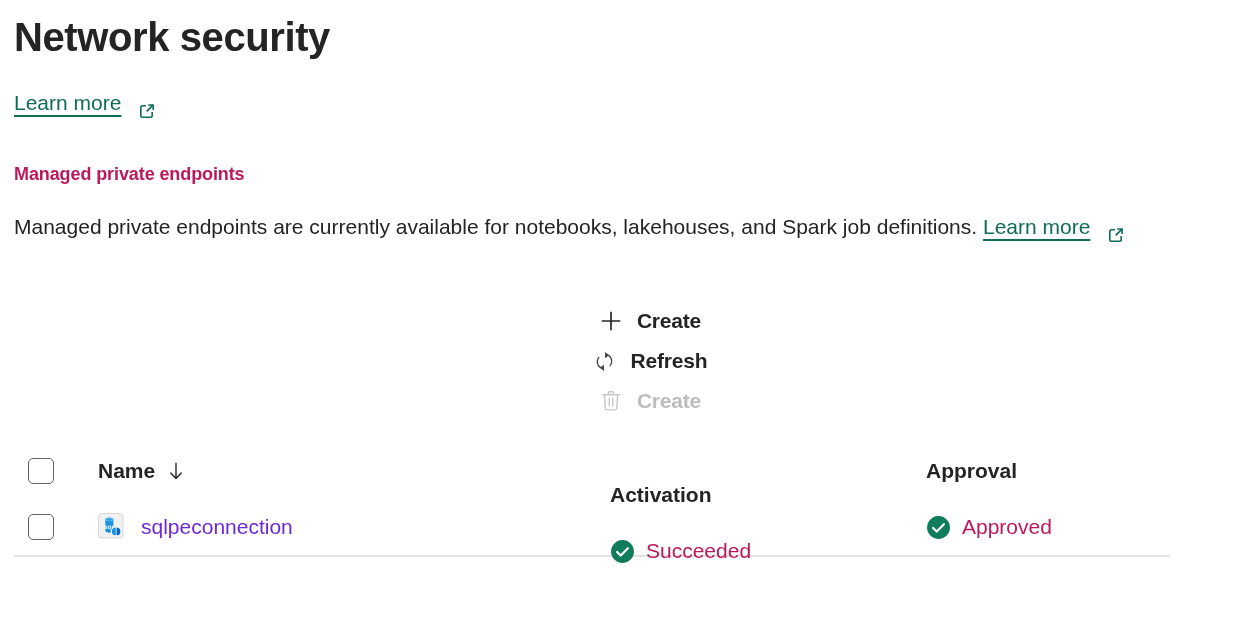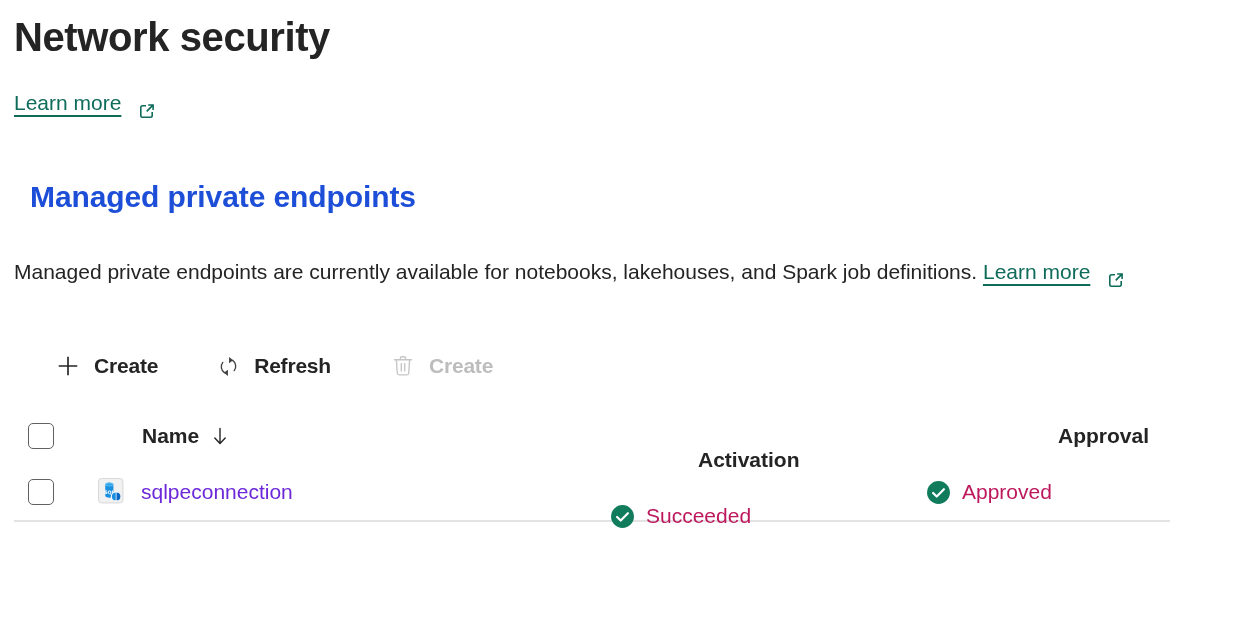--- a/index.html
+++ b/index.html
@@ -41,24 +41,24 @@
     font-size: 21px;
     line-height: 41px;
     color: #242424;
     margin: 0;
     max-width: 1145px;
   }
   .intro-text { padding-top: 22px; }
 
   
   .section-heading {
-    font-size: 30px;
+    font-size: 18px;
     font-weight: 700;
-    color: #1d4ed8;
-    margin: 16px;
+    color: #be185d;
+    margin: 0;
     padding-top: 41px;
     letter-spacing: -0.1px;
   }
   .section-text { padding-top: 21px; }
 
   
   .learn-more-wrap {
     display: inline-flex;
     align-items: center;
     gap: 11px;
@@ -83,20 +83,21 @@
     flex: 0 0 auto;
   }
 
   
   .toolbar {
     display: flex;
     align-items: center;
     gap: 0;
     padding-top: 54px;
     padding-left: 26px;
+    flex-direction: column;
   }
   .tb-btn {
     display: inline-flex;
     align-items: center;
     gap: 12px;
     background: transparent;
     border: none;
     padding: 6px 14px;
     font-family: "Liberation Sans", sans-serif;
     font-size: 21px;
@@ -129,21 +130,20 @@
   }
   .grid-row {
     display: flex;
     align-items: center;
     height: 56px;
   }
   .grid-header {
     font-weight: 700;
     font-size: 21px;
     color: #242424;
-    gap: 44px;
   }
   .grid-body-row {
     font-size: 21px;
     color: #242424;
     border-bottom: 2px solid #e3e3e3;
   }
   .cell-check {
     width: 84px;
     flex: 0 0 84px;
     display: flex;

